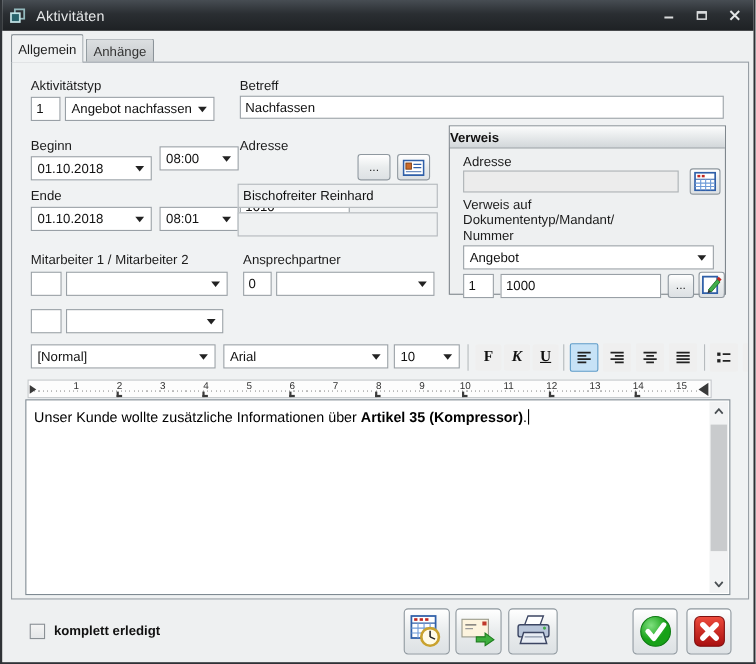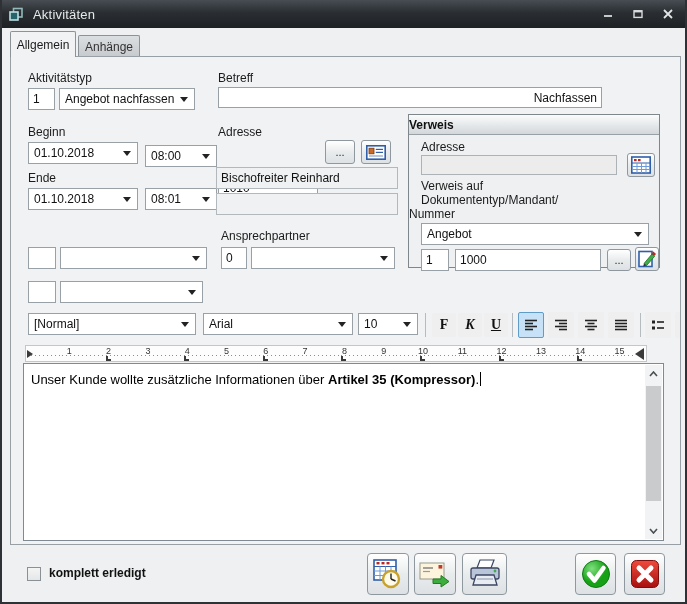--- a/index.html
+++ b/index.html
@@ -128,28 +128,28 @@
   <div class="panel">
 
     <label class="lbl" style="left:17px;top:14px;">Aktivitätstyp</label>
     <input class="txt" style="left: 17px; top: 31px; width: 27px;" value="1">
     <div class="combo" style="left:48px;top:31px;width:136px;">
       <span>Angebot nachfassen</span>
       <span class="arrow"></span>
     </div>
 
     <label class="lbl" style="left:207px;top:14px;">Betreff</label>
-    <input class="txt" style="left: 207px; top: 30px; width: 384px; height: 21px; text-align: right;" value="Nachfassen">
+    <input class="txt" style="left: 207px; top: 30px; width: 440px; height: 21px;" value="Nachfassen">
 
     <label class="lbl" style="left:17px;top:68px;">Beginn</label>
     <div class="combo" style="left:17px;top:85px;width:110px;">
       <span>01.10.2018</span>
         <span class="arrow"></span>
     </div>
-    <div class="combo" style="left:134px;top:88px;width:72px;">
+    <div class="combo" style="left:134px;top:76px;width:72px;">
       <span>08:00</span>
         <span class="arrow"></span>
     </div>
 
     <label class="lbl" style="left:17px;top:114px;">Ende</label>
     <div class="combo" style="left:17px;top:131px;width:110px;">
       <span>01.10.2018</span>
         <span class="arrow"></span>
     </div>
     <div class="combo" style="left:134px;top:131px;width:72px;">
@@ -188,40 +188,41 @@
             <line x1="1" y1="10.5" x2="19" y2="10.5" stroke="#6f9bd8" stroke-width="1"></line>
             <line x1="1" y1="13.5" x2="19" y2="13.5" stroke="#6f9bd8" stroke-width="1"></line>
             <line x1="6" y1="7" x2="6" y2="17" stroke="#6f9bd8" stroke-width="1"></line>
             <line x1="10.5" y1="7" x2="10.5" y2="17" stroke="#6f9bd8" stroke-width="1"></line>
             <line x1="15" y1="7" x2="15" y2="17" stroke="#6f9bd8" stroke-width="1"></line>
           </svg>
         </span>
       </button>
       <label class="lbl" style="left:12px;top:64px;">Verweis auf</label>
       <label class="lbl" style="left:12px;top:78px;">Dokumententyp/Mandant/</label>
-      <label class="lbl" style="left:0;top:92px;">Nummer</label>
+      <label class="lbl" style="left:12px;top:92px;">Nummer</label>
       <div class="combo" style="left:12px;top:108px;width:228px;">
         <span>Angebot</span>
           <span class="arrow"></span>
       </div>
       <input class="txt" style="left: 12px; top: 134px; width: 28px;" value="1">
       <input class="txt" style="left: 46px; top: 134px; width: 146px;" value="1000">
       <button class="mini-btn" style="left:198px;top:134px;width:24px;height:22px;">...</button>
       <button class="mini-btn" style="left:226px;top:132px;width:24px;height:24px;">
         <span style="display:flex;">
           <svg width="19" height="18" viewBox="0 0 19 18">
             <rect x="1" y="1.5" width="13" height="15" fill="#fff" stroke="#2f5fa8" stroke-width="1.6"></rect>
             <polygon points="6,13.5 14,4 16.6,6.3 8.6,15.5" fill="#3fae49" stroke="#1e6e28" stroke-width="0.8"></polygon>
             <polygon points="13.6,3.5 15.4,1.6 18,4 16.2,5.9" fill="#c0261f"></polygon>
             <polygon points="6,13.5 8.6,15.5 5.2,16.6" fill="#333"></polygon>
           </svg>
         </span>
       </button>
     </div>
 
+    <label class="lbl" style="left:17px;top:172px;">Mitarbeiter 1 / Mitarbeiter 2</label>
     <input class="txt" style="left: 17px; top: 190px; width: 28px;" value="">
     <div class="combo" style="left:49px;top:190px;width:147px;">
       <span></span>
         <span class="arrow"></span>
     </div>
     <input class="txt" style="left: 17px; top: 224px; width: 28px;" value="">
     <div class="combo" style="left:49px;top:224px;width:143px;">
       <span></span>
         <span class="arrow"></span>
     </div>

